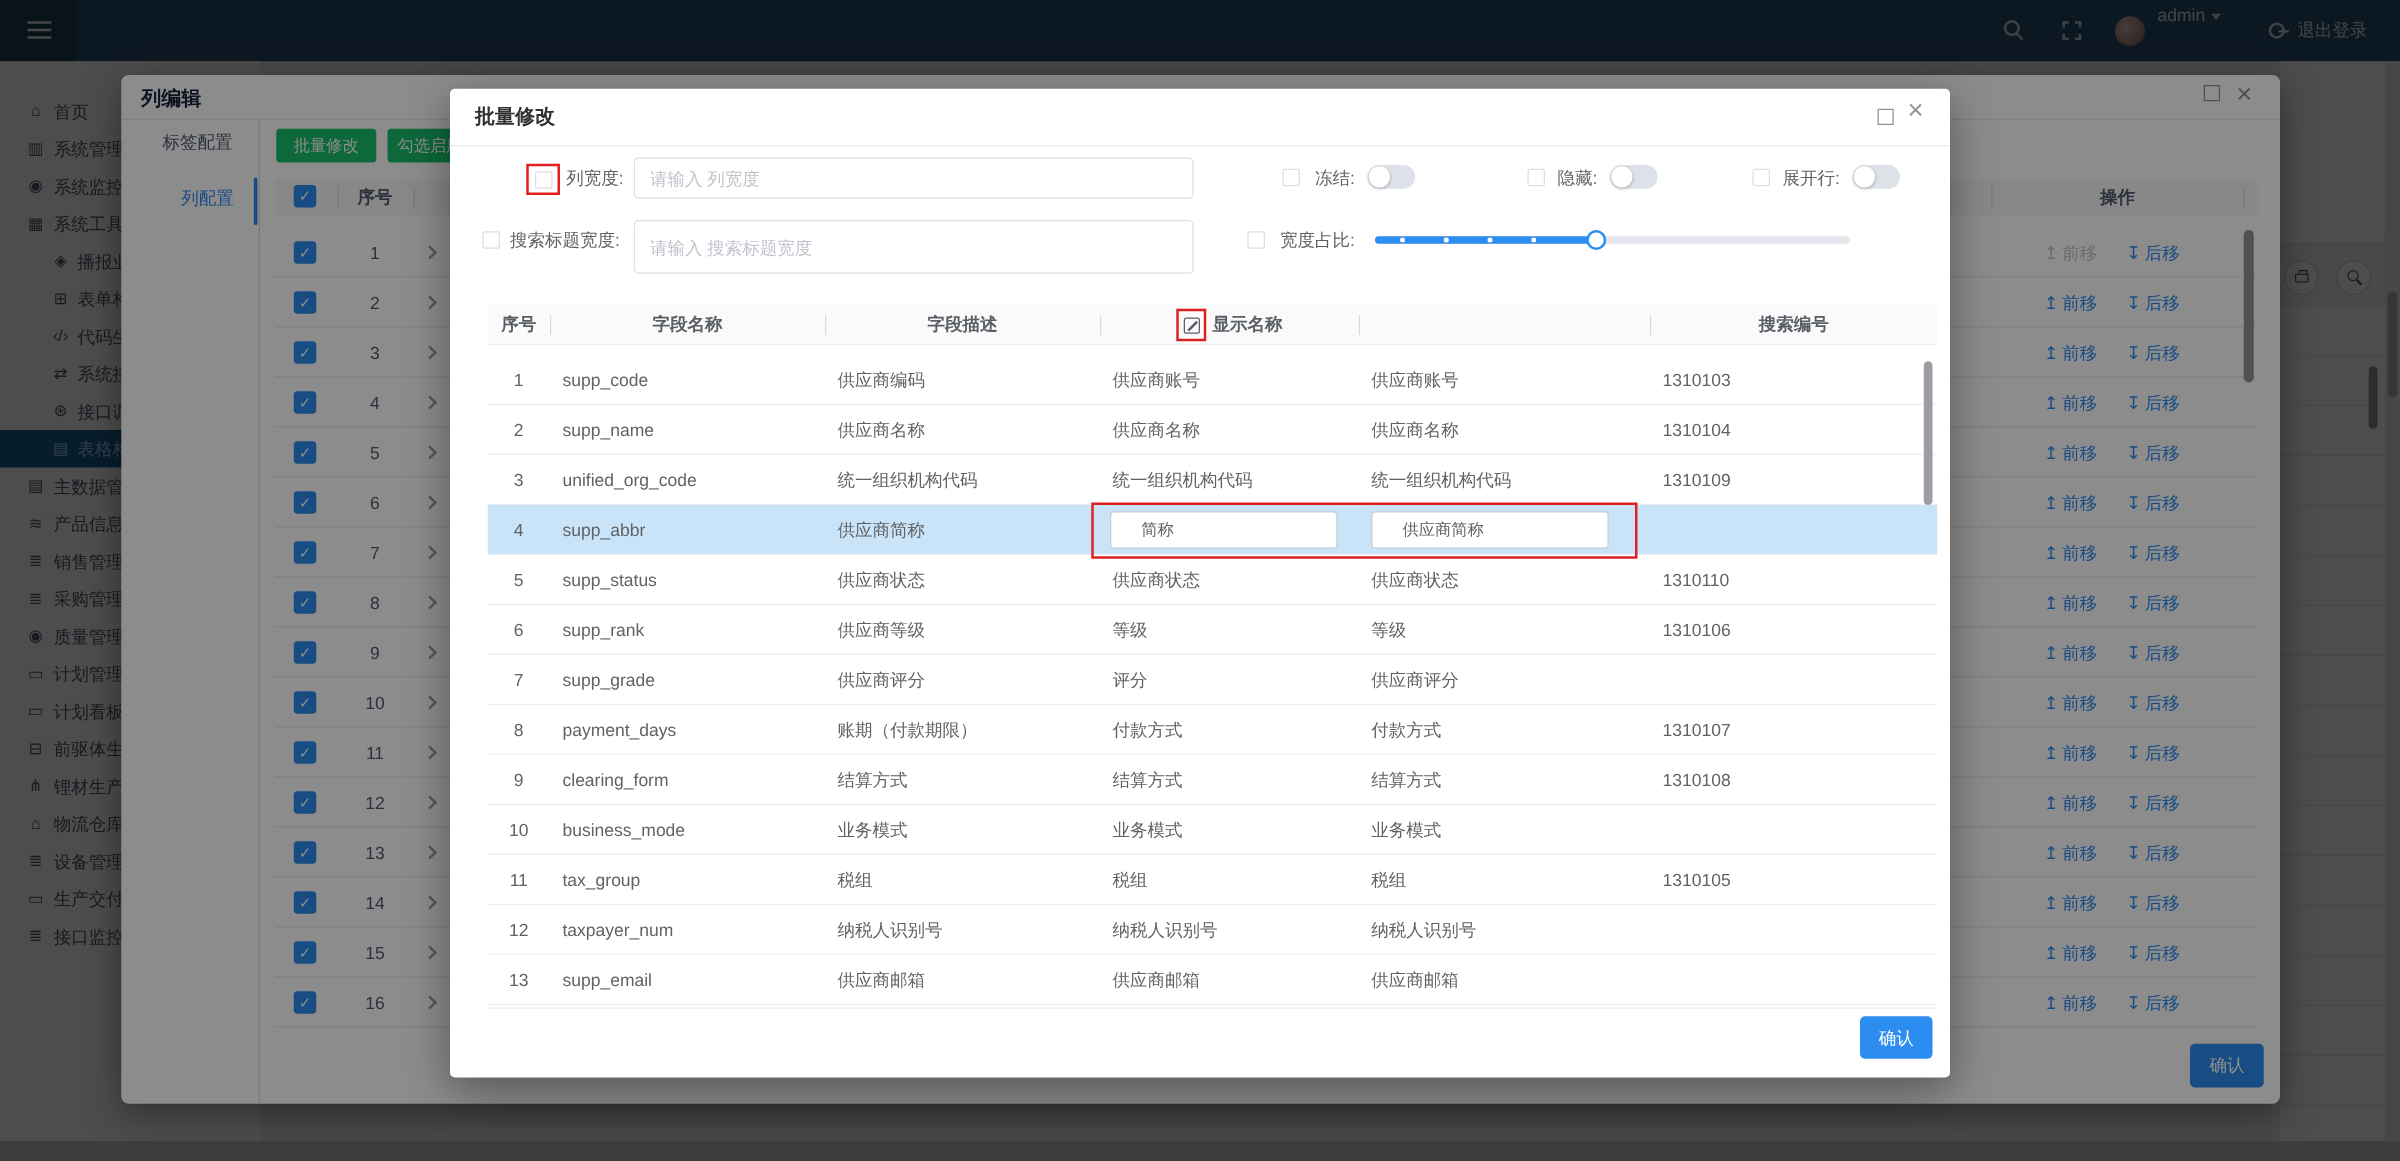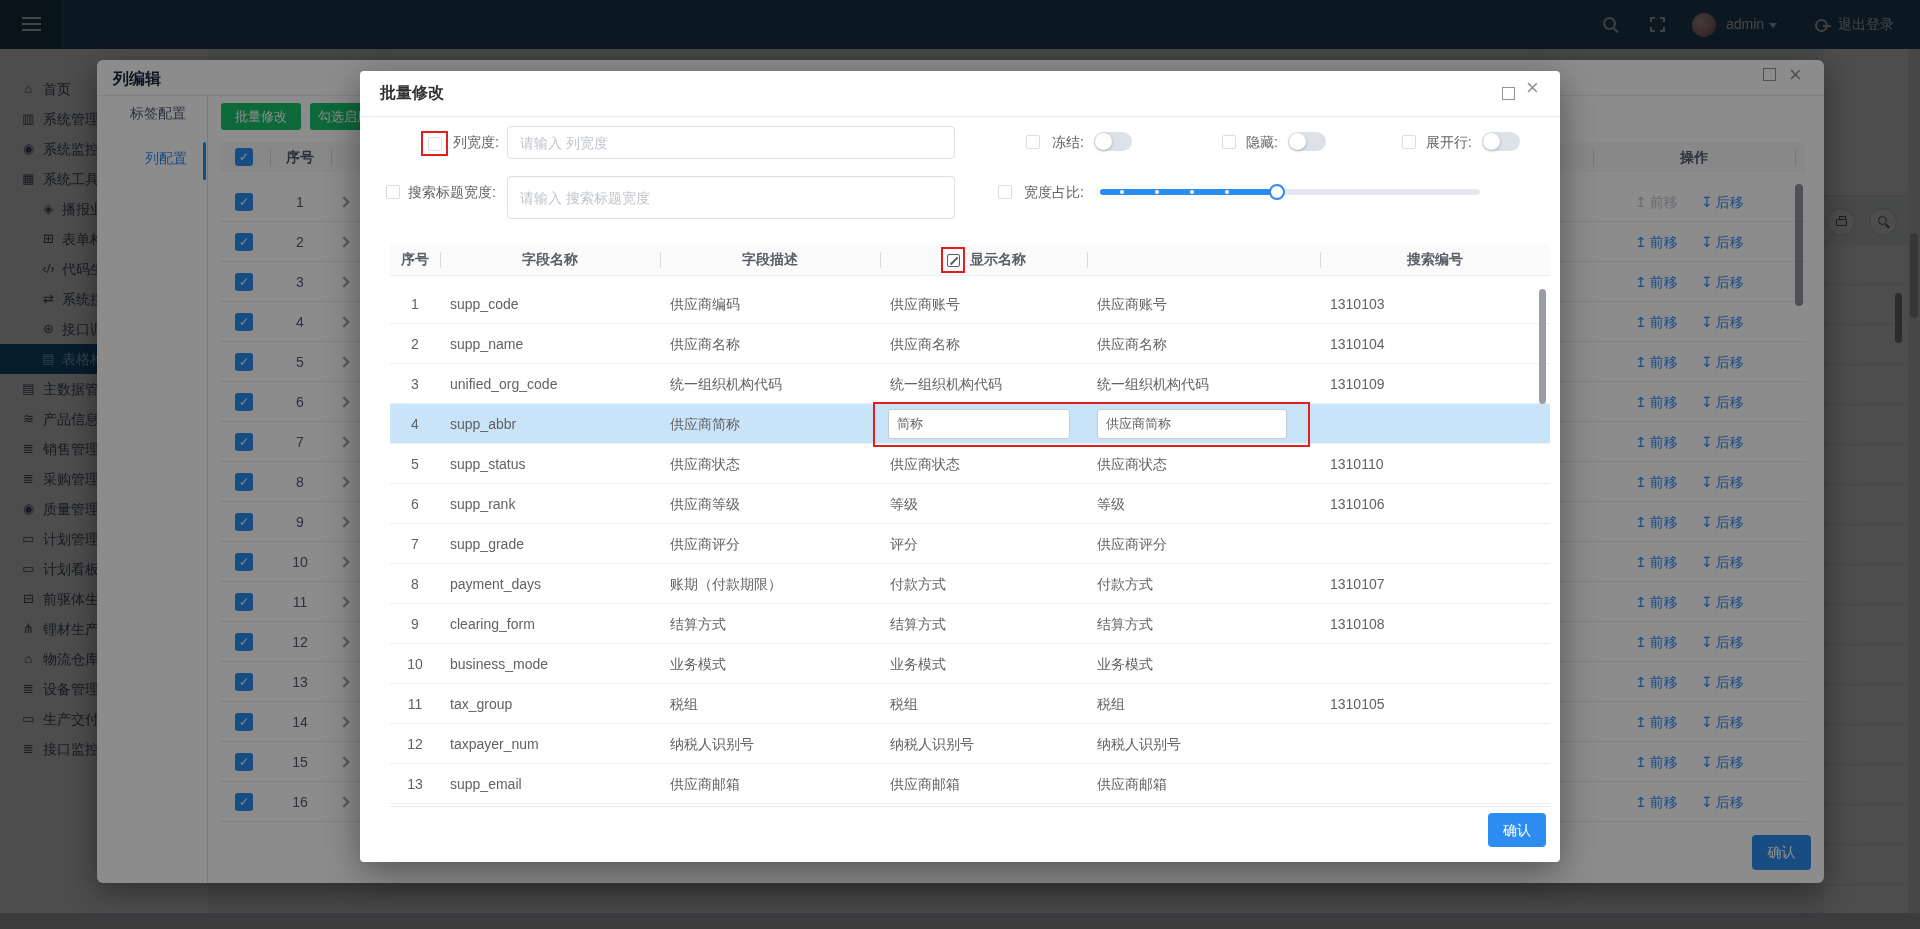--- a/index.html
+++ b/index.html
@@ -106,21 +106,21 @@
 .sl-dot{position:absolute;top:1px;width:4px;height:4px;border-radius:50%;background:#fff}
 .sl-handle{position:absolute;left:169px;top:-5px;width:16px;height:16px;border-radius:50%;background:#fff;border:2px solid #2d8cf0;cursor:grab}
 .mtable{position:absolute;left:30px;top:173px;width:1160px;height:563px;overflow:hidden;border-bottom:1px solid #ebeef5}
 .mthead{position:absolute;left:0;top:0;width:1160px;height:32px;background:#fafafa;border-bottom:1px solid #ebeef5}
 .hc{position:absolute;top:0;height:32px;display:flex;align-items:center;justify-content:center;gap:5px;font-size:14px;font-weight:bold;color:#5a5e66}
 .hsep{position:absolute;top:8px;width:1px;height:16px;background:#d8dade}
 .mrow{position:absolute;left:0;width:1160px;height:40px;border-bottom:1px solid #ebeef5;font-size:14px;color:#606266}
 .mrow.hl{background:#c9e4f8}
 .mc{position:absolute;top:0;line-height:40px;white-space:nowrap}
 .c0{left:0;width:50px;text-align:center}.c1{left:60px}.c2{left:280px}.c3{left:500px}.c4{left:707px}.c5{left:940px}
-.cell-input{position:absolute;top:5px;height:30px;border:1px solid #c3cdd6;border-radius:3px;background:#fff;font-size:13px;color:#606266;padding:0 8px;outline:none}
+.cell-input{position:absolute;top:5px;height:30px;border:1px solid #c3cdd6;border-radius:3px;background:#fff;font-size:13px;color:#606266;padding:0 24px;outline:none}
 .ci1{left:498px;width:182px}.ci2{left:707px;width:190px}
 .red-box{position:absolute;border:2px solid #e02020;z-index:3}
 .r3{left:483px;top:-2px;width:437px;height:45px}
 .mscroll{position:absolute;left:1149px;top:45px;width:7px;height:115px;border-radius:4px;background:#9a9ea3}
 .mdl-confirm{position:absolute;left:1128px;top:742px;width:58px;height:34px;line-height:34px}
 </style>
 </head>
 <body>
 
 <div id="stage">
@@ -128,21 +128,21 @@
   <div class="page">
     <div class="hd">
       <div class="hd-burger">
         <span>
           <i style="top:17px"></i><i style="top:23px"></i><i style="top:29px"></i>
         </span>
       </div>
       <span class="hico" style="left:1603px;top:16px"><span class="mag"></span></span>
       <span class="hico fs" style="left:1650px;top:17px"><i></i><i></i><i></i><i></i></span>
       <span class="avatar" style="left:1692px;top:13px"></span>
-      <span class="hd-user" style="position:absolute;left:1726px;top:16px"><span>admin</span><span class="caret"></span></span>
+      <span class="hd-user" style="position:absolute;left:1726px;top:4px"><span>admin</span><span class="caret"></span></span>
       <span class="hico" style="left:1815px;top:18px"><span class="logout-ic"></span></span>
       <span class="hd-user" style="position:absolute;left:1838px;top:16px">退出登录</span>
     </div>
 
     <div class="sb">
       <div id="sidebar-items">
           <div class="side-item">
             <i class="ic">⌂</i>
             <span class="lb">首页</span>
           </div>

